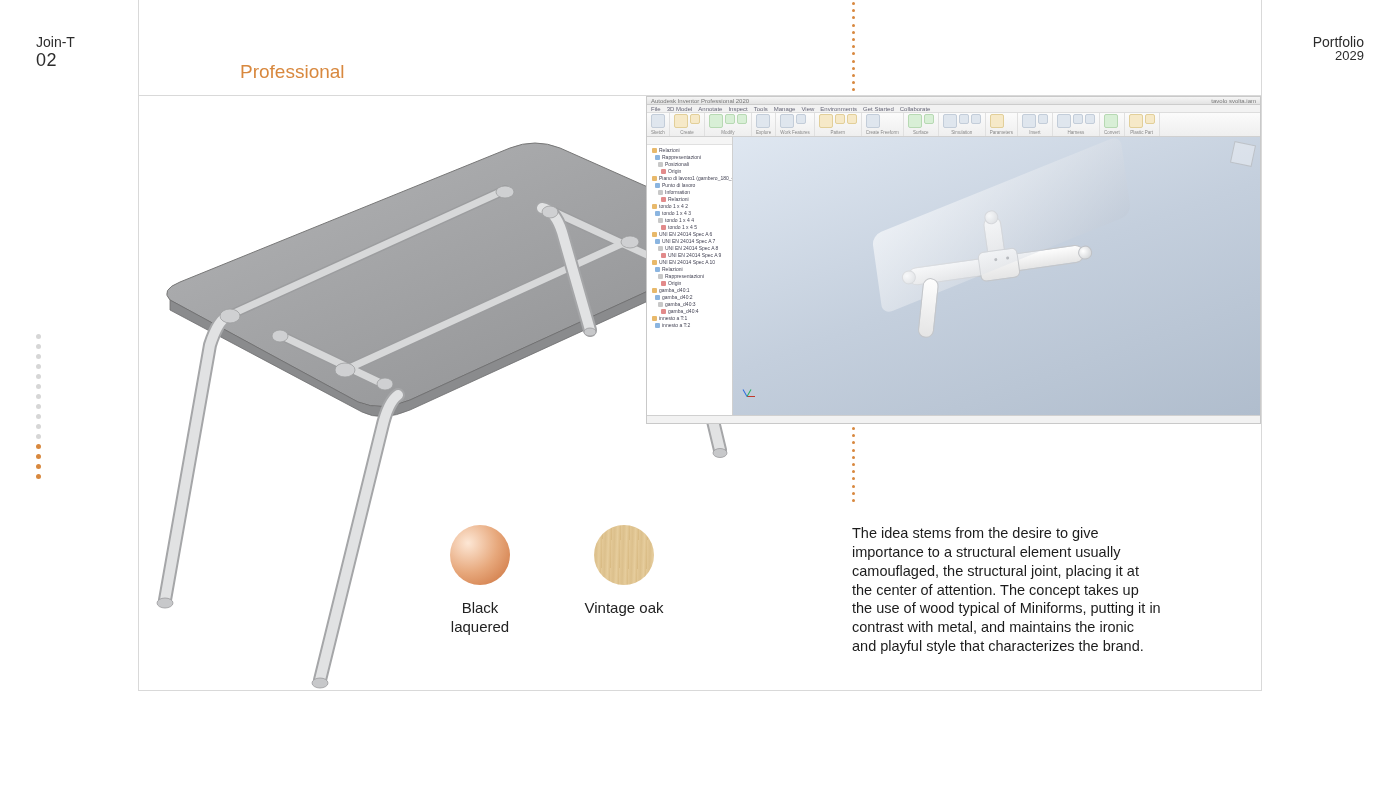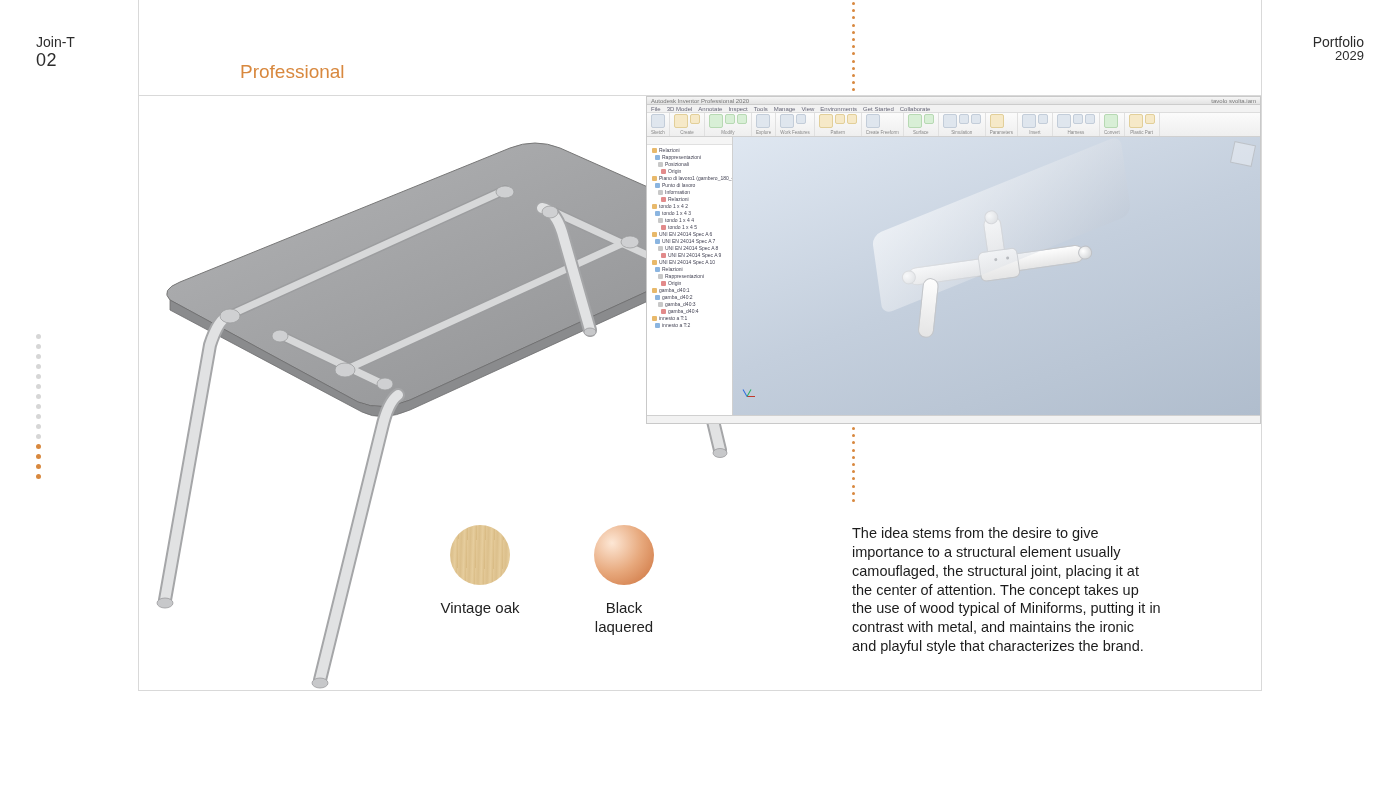--- a/index.html
+++ b/index.html
@@ -522,28 +522,28 @@
 
           <div class="tube" style="left:8px;top:58px;width:16px;height:60px;transform:rotate(14deg);"></div>
         </div>
       </div>
     </div>
     <div class="cad-status"></div>
   </div>
 
   <div class="materials">
     <div class="mat">
+      <div class="swatch copper"></div>
+      <div class="mat-label">
+        <span>Black</span><br><span>laquered</span>
+      </div>
+    </div>
+    <div class="mat">
       <div class="swatch oak"></div>
       <div class="mat-label">
         <span>Vintage oak</span><br><span></span>
       </div>
     </div>
-    <div class="mat">
-      <div class="swatch copper"></div>
-      <div class="mat-label">
-        <span>Black</span><br><span>laquered</span>
-      </div>
-    </div>
   </div>
 
   <div class="description">The idea stems from the desire to give importance to a structural element usually camouflaged, the structural joint, placing it at the center of attention. The concept takes up the use of wood typical of Miniforms, putting it in contrast with metal, and maintains the ironic and playful style that characterizes the brand.</div>
 
 </div>
 
 </body></html>

